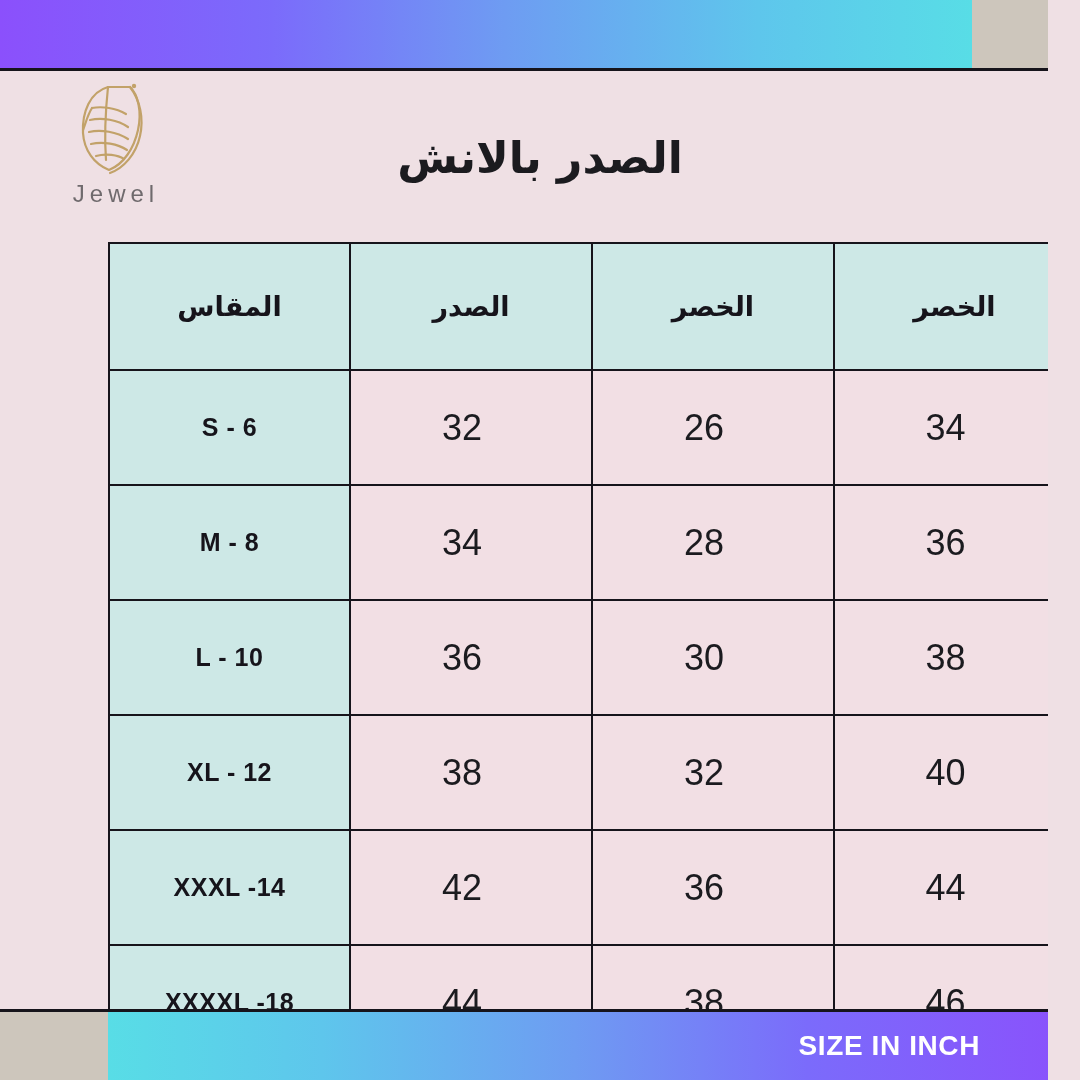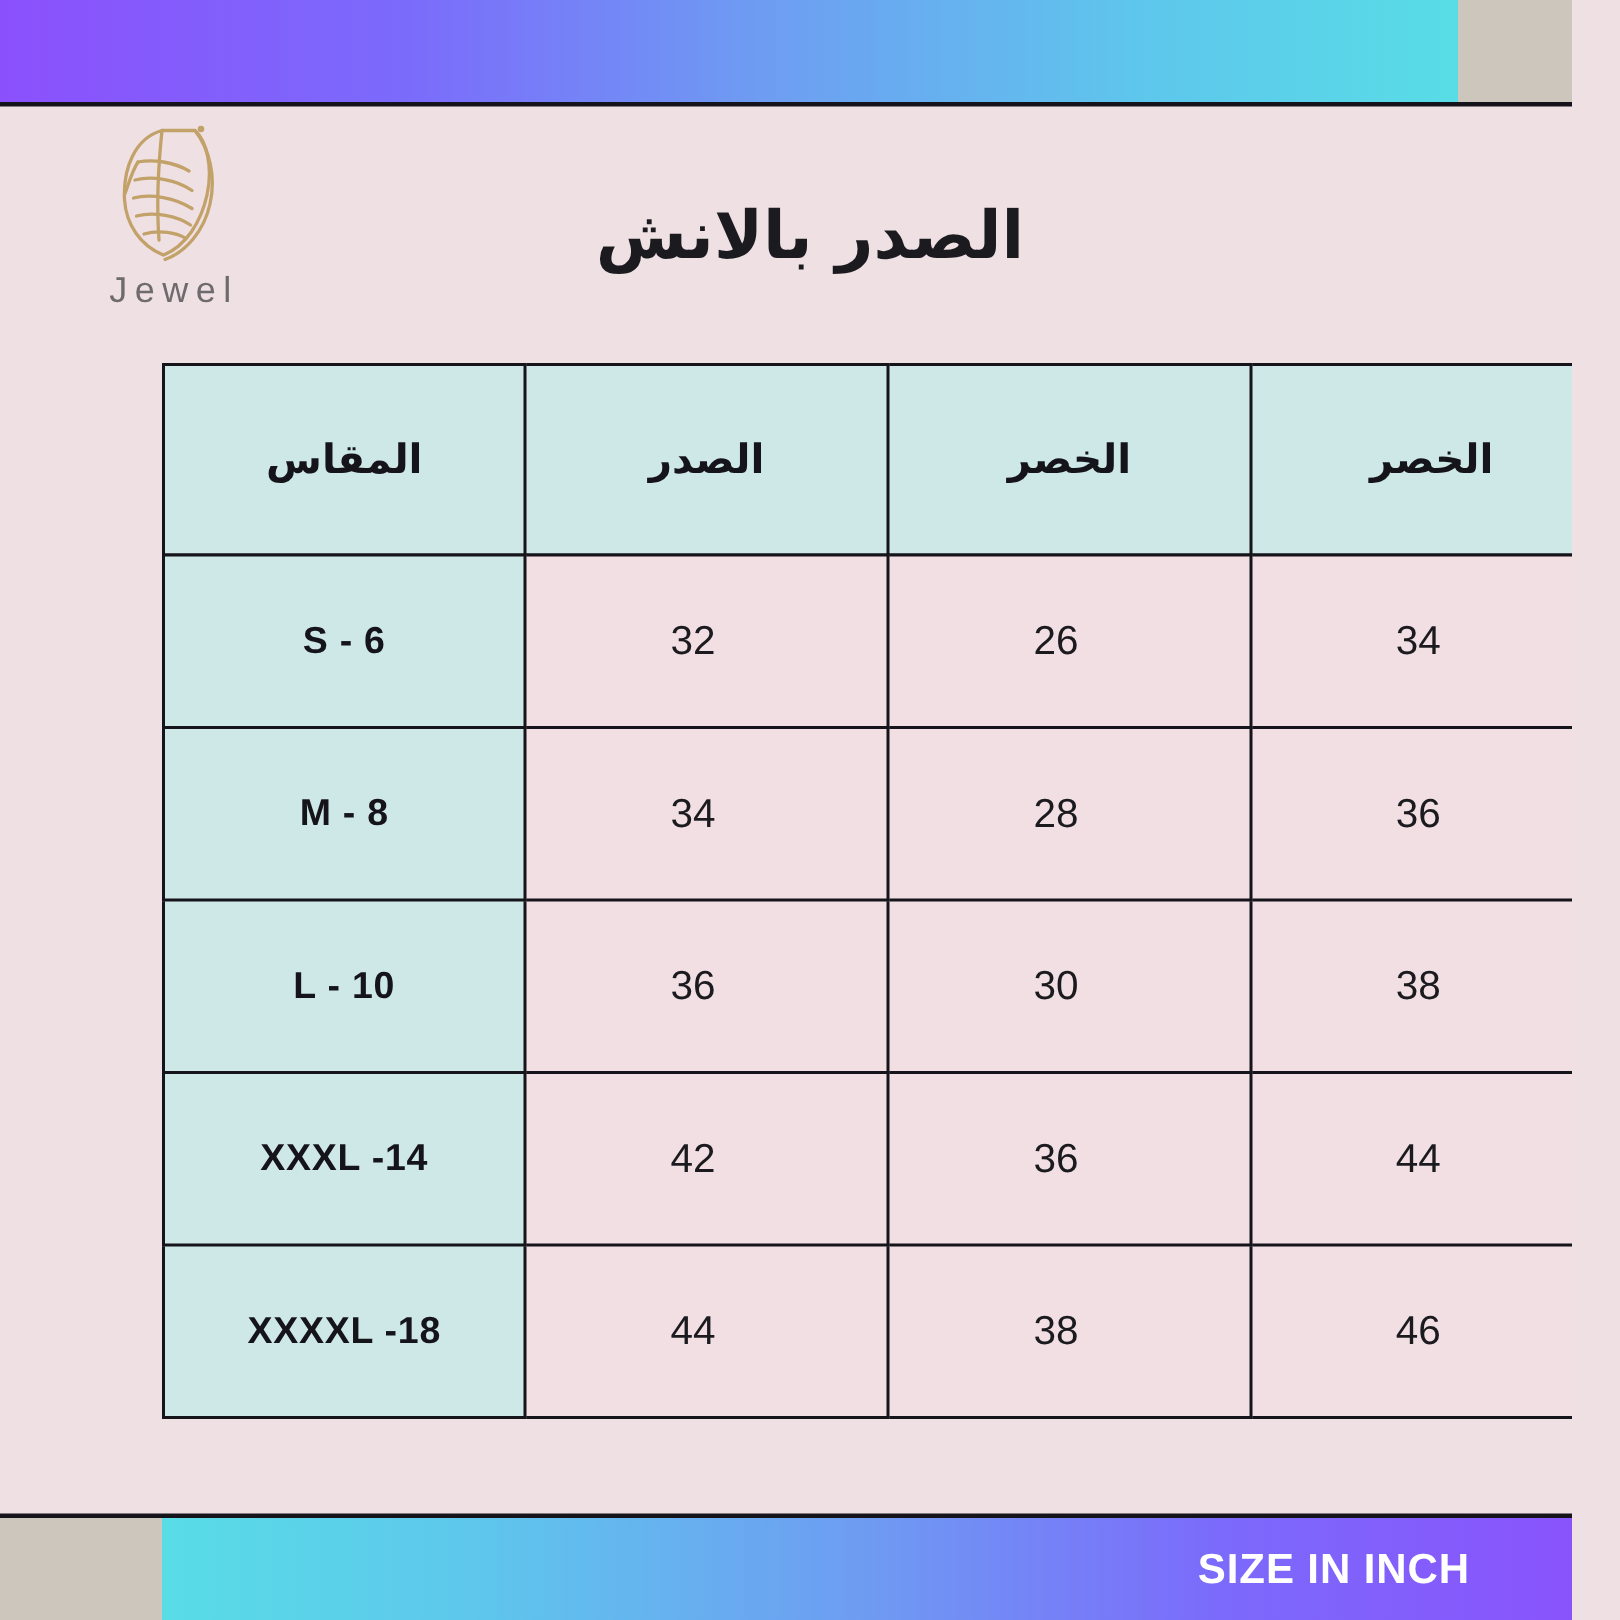--- a/index.html
+++ b/index.html
@@ -164,21 +164,21 @@
   }
   .cell-size {
     background: #CDE8E6;
     font-size: 25px;
     font-weight: bold;
     color: #16141b;
     letter-spacing: 0.5px;
   }
   .cell-num {
     background: #F2DFE4;
-    font-size: 27px;
+    font-size: 36px;
     font-weight: normal;
     color: #1b1b1f;
   }
   .cell-num span { display: inline-block; transform: translateX(-9px); }
 
   .col-1 { width: 215px; }
   .col-2 { width: 216px; }
   .col-3 { width: 216px; }
   .col-4 { width: 215px; }
 </style>
@@ -236,20 +236,26 @@
         <td class="col-3 cell-num"><span>28</span></td>
         <td class="col-4 cell-num"><span>36</span></td>
       </tr>
       <tr>
         <td class="col-1 cell-size">L - 10</td>
         <td class="col-2 cell-num"><span>36</span></td>
         <td class="col-3 cell-num"><span>30</span></td>
         <td class="col-4 cell-num"><span>38</span></td>
       </tr>
       <tr>
+        <td class="col-1 cell-size">XL - 12</td>
+        <td class="col-2 cell-num"><span>38</span></td>
+        <td class="col-3 cell-num"><span>32</span></td>
+        <td class="col-4 cell-num"><span>40</span></td>
+      </tr>
+      <tr>
         <td class="col-1 cell-size">XXXL -14</td>
         <td class="col-2 cell-num"><span>42</span></td>
         <td class="col-3 cell-num"><span>36</span></td>
         <td class="col-4 cell-num"><span>44</span></td>
       </tr>
       <tr>
         <td class="col-1 cell-size">XXXXL -18</td>
         <td class="col-2 cell-num"><span>44</span></td>
         <td class="col-3 cell-num"><span>38</span></td>
         <td class="col-4 cell-num"><span>46</span></td>

